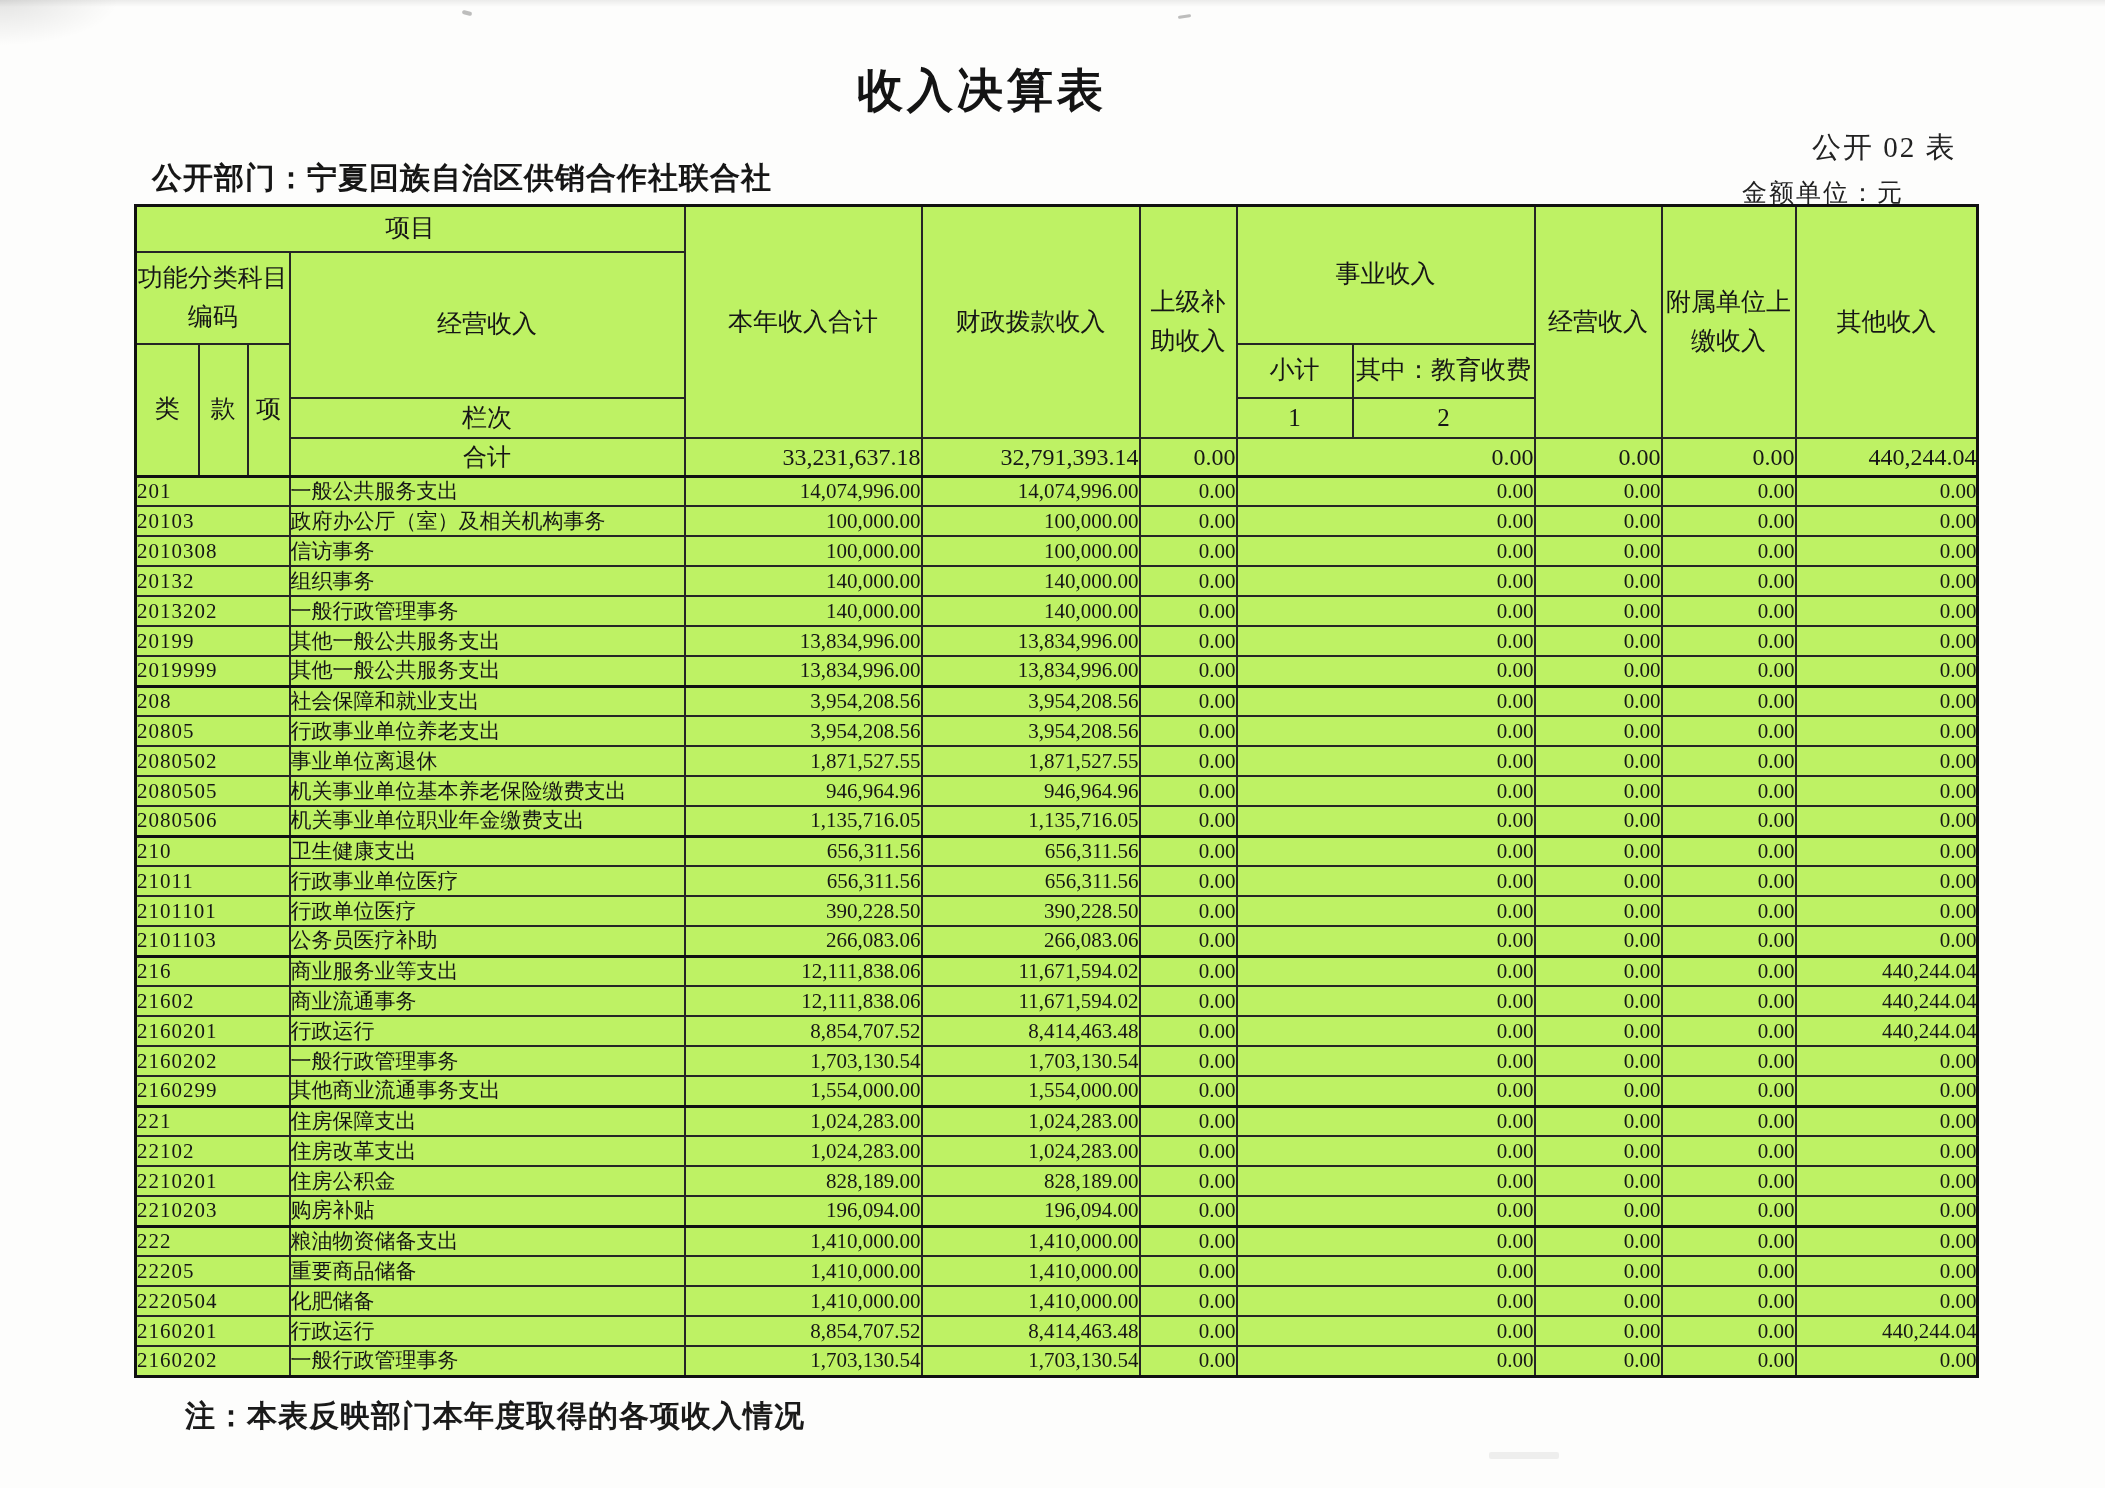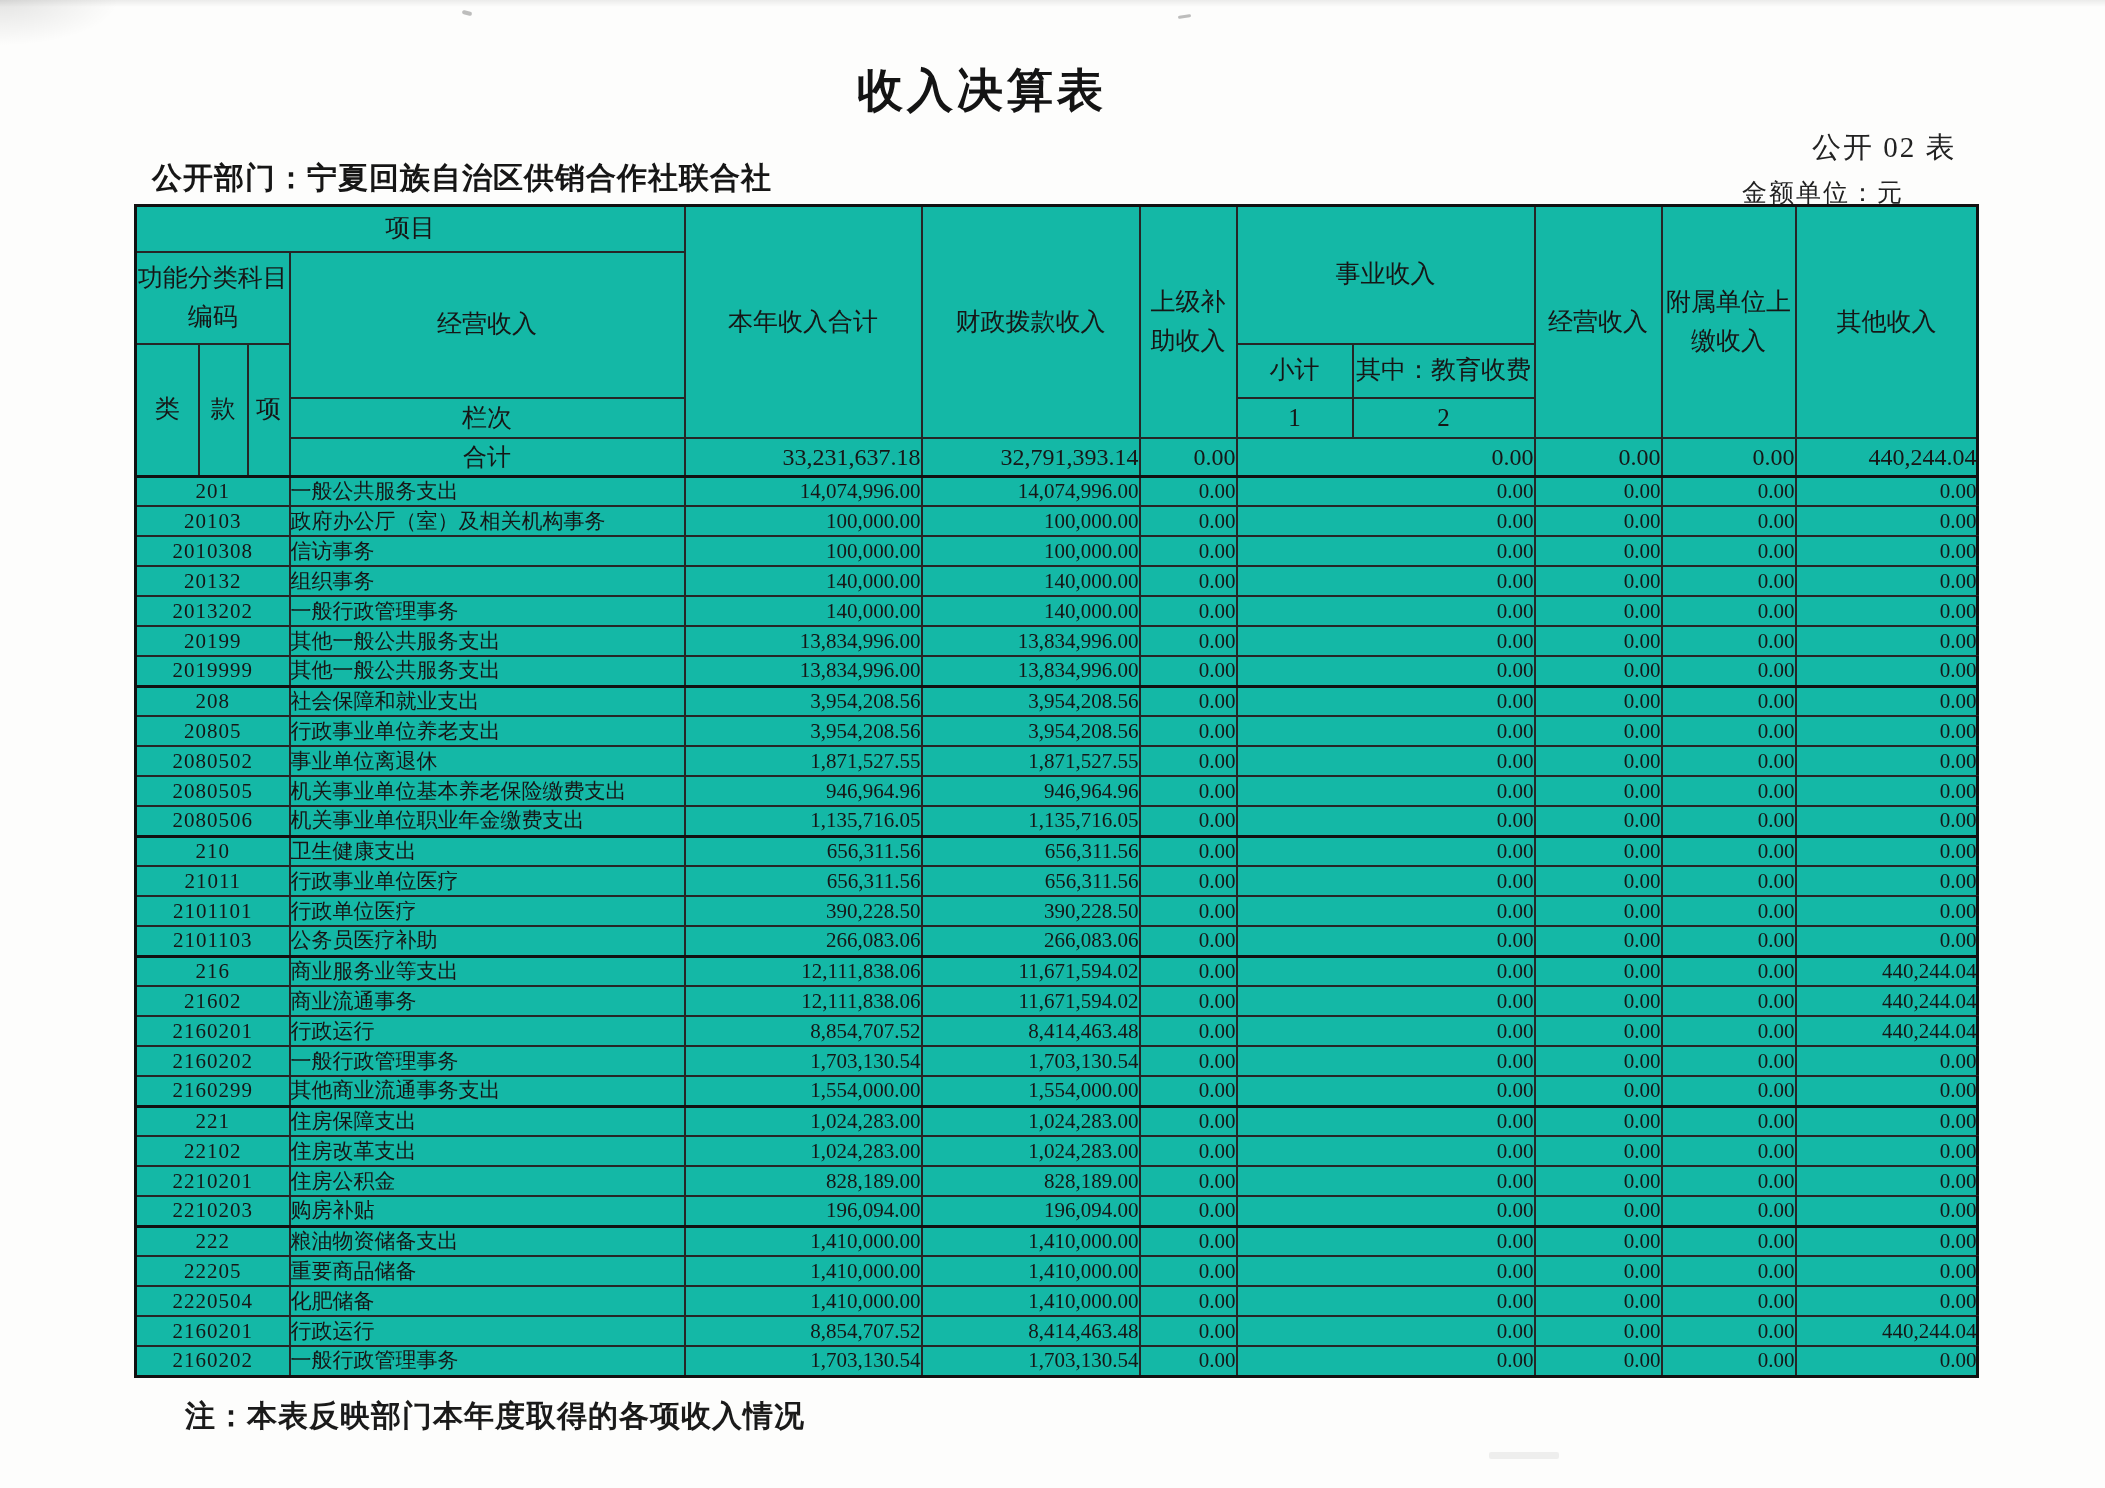--- a/index.html
+++ b/index.html
@@ -50,21 +50,21 @@
   .note-line{
     position:absolute;top:1396px;left:150px;
     font-size:30px;font-weight:bold;letter-spacing:1px;color:#1a1a1a;margin-left:35px;
   }
 
   table.income{
     position:absolute;top:204px;left:134px;
     width:1842px;
     border-collapse:collapse;
     table-layout:fixed;
-    background:#14b8a6;
+    background:#bef264;
     border:3px solid #111;
   }
   table.income th, table.income td{
     border:2px solid #262626;
     font-weight:normal;
     padding:0;
     overflow:hidden;
     color:#161616;
   }
   table.income th{font-size:25px;text-align:center;line-height:1.55;}
@@ -72,21 +72,21 @@
   tr.hrow2{height:92px;}
   tr.hrow3{height:54px;}
   tr.lanci-row{height:40px;}
   tr.lanci-row td{font-size:25px;text-align:center;}
   tr.lanci-row th{font-size:25px;}
   tr.total-row{height:38px;}
   tr.total-row td{font-size:24px;}
   tr.total-row td.name{text-align:center;padding-left:0;}
   tbody tr.data-row{height:30px;}
   tbody tr.data-row td{font-size:21px;line-height:1.1;}
-  td.code{text-align:center;padding-left:12px;font-size:22px;letter-spacing:1px;}
+  td.code{text-align:left;padding-left:12px;font-size:22px;letter-spacing:1px;}
   td.name{text-align:left;padding-left:16px;}
   td.num{text-align:right;padding-right:13px;font-variant-numeric:tabular-nums;}
   tr.lvl1 td{border-top:3px solid #111;}
   th.edu{font-size:24px;}
 </style>
 </head>
 <body>
 
 <div class="page">
   <div class="edge-shade"></div>

